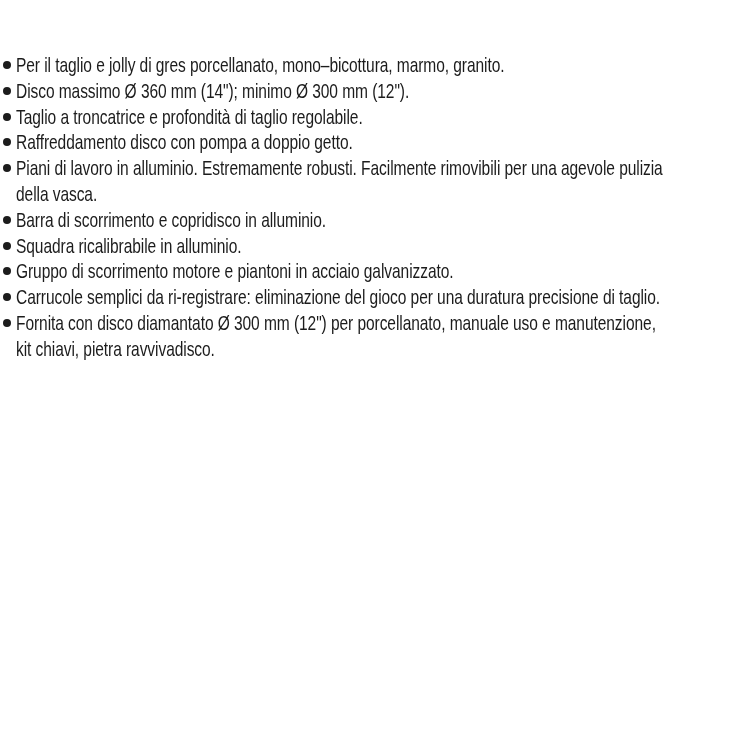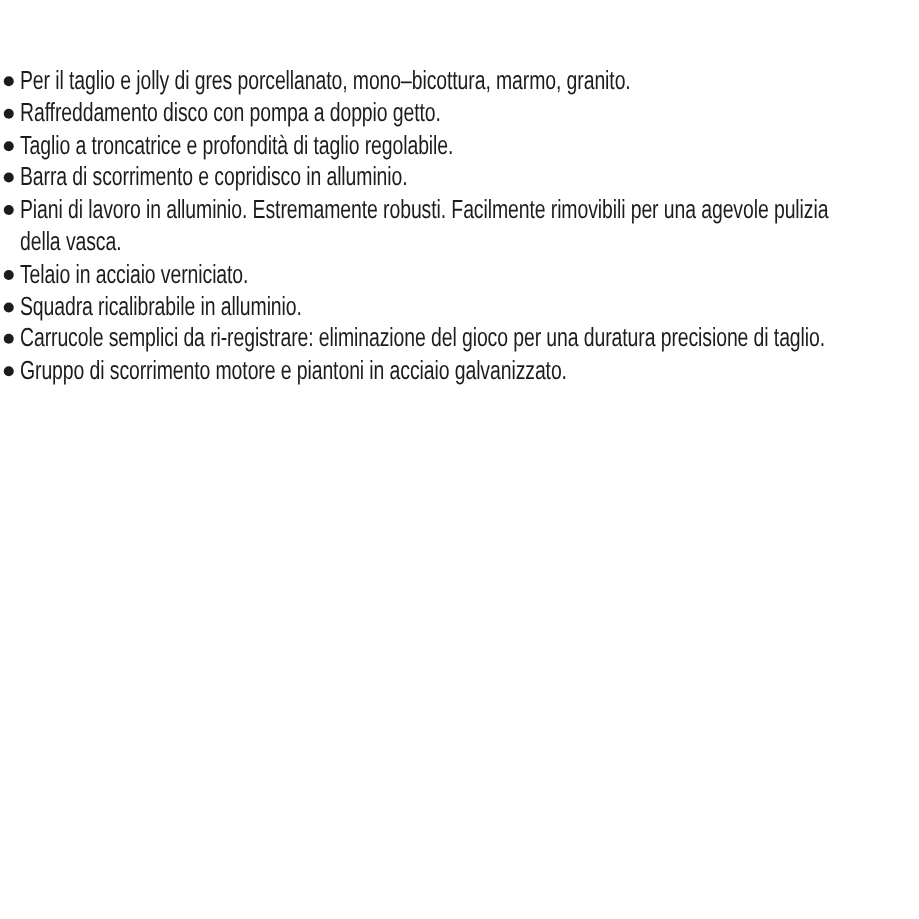--- a/index.html
+++ b/index.html
@@ -53,45 +53,50 @@
 <body>
 
 <div class="doc">
   <ul class="feature-list">
     <li class="feature-item">
         <span class="bullet"></span>
         <span class="line">Per il taglio e jolly di gres porcellanato, mono–bicottura, marmo, granito.</span>
       </li>
     <li class="feature-item">
         <span class="bullet"></span>
-        <span class="line">Raffreddamento disco con pompa a doppio getto.</span>
+        <span class="line">Disco massimo Ø 360 mm (14"); minimo Ø 300 mm (12").</span>
       </li>
     <li class="feature-item">
         <span class="bullet"></span>
         <span class="line">Taglio a troncatrice e profondità di taglio regolabile.</span>
       </li>
     <li class="feature-item">
         <span class="bullet"></span>
-        <span class="line">Barra di scorrimento e copridisco in alluminio.</span>
+        <span class="line">Raffreddamento disco con pompa a doppio getto.</span>
       </li>
     <li class="feature-item">
         <span class="bullet"></span>
         <span class="line">Piani di lavoro in alluminio. Estremamente robusti. Facilmente rimovibili per una agevole pulizia</span>
         <span class="line">della vasca.</span>
       </li>
     <li class="feature-item">
         <span class="bullet"></span>
-        <span class="line">Telaio in acciaio verniciato.</span>
+        <span class="line">Barra di scorrimento e copridisco in alluminio.</span>
       </li>
     <li class="feature-item">
         <span class="bullet"></span>
         <span class="line">Squadra ricalibrabile in alluminio.</span>
       </li>
     <li class="feature-item">
         <span class="bullet"></span>
+        <span class="line">Gruppo di scorrimento motore e piantoni in acciaio galvanizzato.</span>
+      </li>
+    <li class="feature-item">
+        <span class="bullet"></span>
         <span class="line">Carrucole semplici da ri-registrare: eliminazione del gioco per una duratura precisione di taglio.</span>
       </li>
     <li class="feature-item">
         <span class="bullet"></span>
-        <span class="line">Gruppo di scorrimento motore e piantoni in acciaio galvanizzato.</span>
+        <span class="line">Fornita con disco diamantato Ø 300 mm (12") per porcellanato, manuale uso e manutenzione,</span>
+        <span class="line">kit chiavi, pietra ravvivadisco.</span>
       </li>
   </ul>
 </div>
 
 </body></html>

